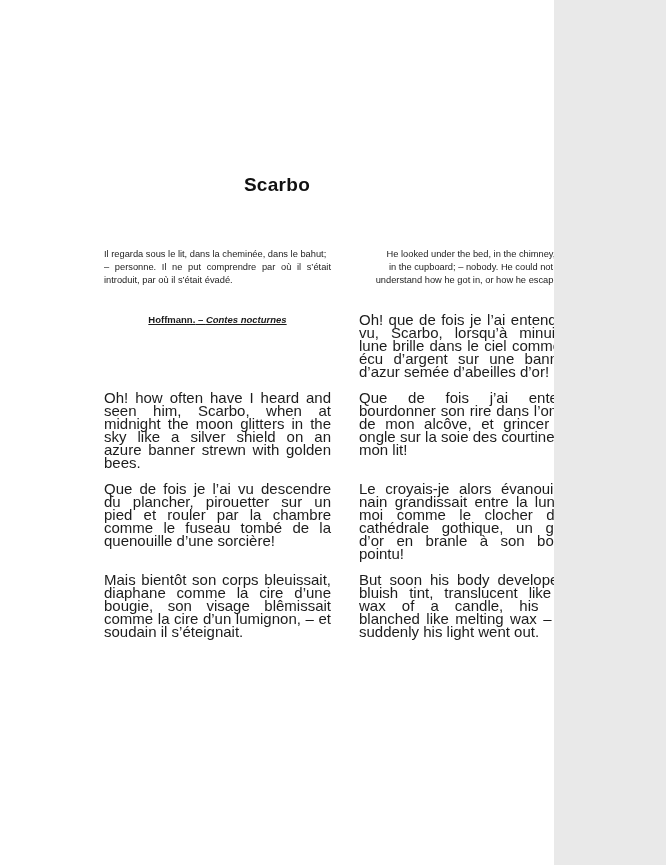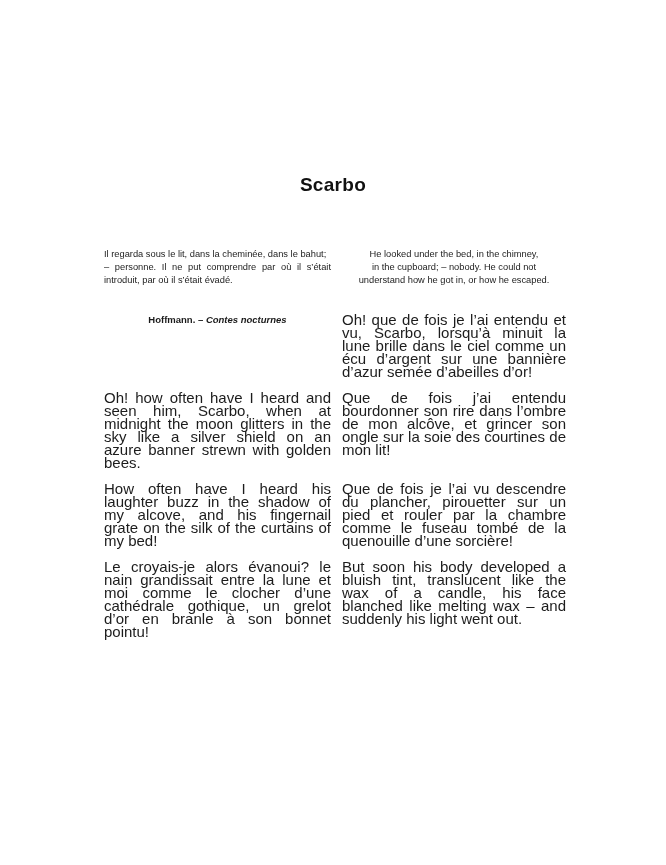--- a/index.html
+++ b/index.html
@@ -2,21 +2,21 @@
 <html><head>
 <meta charset="utf-8">
 <style>
   html, body {
     margin: 0;
     padding: 0;
     background: #e9e9e9;
   }
   .page {
     position: relative;
-    width: 666px;
+    width: 554px;
     height: 865px;
     background: #ffffff;
     font-family: "Liberation Sans", "DejaVu Sans", sans-serif;
     color: #1c1c1c;
     overflow: hidden;
   }
   .title {
     position: absolute;
     top: 174px;
     left: 0;
@@ -28,21 +28,21 @@
     letter-spacing: 0.3px;
     color: #111111;
   }
   .content {
     position: absolute;
     left: 104px;
     top: 248px;
     width: 462px;
     display: grid;
     grid-template-columns: 227px 224px;
-    column-gap: 11px;
+    column-gap: 28px;
   }
   .cell {
     font-size: 15px;
     line-height: 13px;
     text-align: justify;
     hyphens: manual;
     -webkit-hyphens: manual;
   }
   .epigraph {
     font-size: 9.3px;
@@ -51,20 +51,21 @@
   }
   .epigraph.en {
     text-align: center;
   }
   .attribution {
     text-align: center;
     font-size: 9.5px;
     font-weight: 700;
     white-space: nowrap;
     color: #1a1a1a;
+    text-decoration: underline;
   }
   .attribution .work {
     font-style: italic;
   }
   .gap-sm { margin-bottom: 13px; }
   .gap-md { margin-bottom: 17px; }
   .para   { margin-bottom: 13px; }
 </style>
 </head>
 <body>
@@ -80,22 +81,22 @@
     <div class="cell epigraph en gap-sm">He looked under the bed, in the chimney,
 in the cupboard; – nobody. He could not
 understand how he got in, or how he escaped.</div>
 
     <div class="cell attribution gap-md"><span class="author">Hoffmann.</span><span class="sep"> – </span><span class="work">Contes nocturnes</span></div>
 
     <div class="cell para">Oh! que de fois je l’ai entendu et vu, Scar­bo, lorsqu’à minuit la lune brille dans le ciel comme un écu d’argent sur une bannière d’azur semée d’abeilles d’or!</div>
     <div class="cell para">Oh! how often have I heard and seen him, Scarbo, when at midnight the moon glitters in the sky like a silver shield on an azure banner strewn with golden bees.</div>
 
     <div class="cell para">Que de fois j’ai entendu bourdonner son rire dans l’ombre de mon alcôve, et grincer son ongle sur la soie des courtines de mon lit!</div>
-    <div class="cell para">How often have I heard his laughter buzz in the shadow of my alcove, and his fingernail grate on the silk of the curtains of my bed!</div>
 
     <div class="cell para">Que de fois je l’ai vu descendre du plan­cher, pirouetter sur un pied et rouler par la chambre comme le fuseau tombé de la quenouille d’une sorcière!</div>
 
     <div class="cell para">Le croyais-je alors évanoui? le nain grandis­sait entre la lune et moi comme le clocher d’une cathédrale gothique, un grelot d’or en branle à son bonnet pointu!</div>
 
+    <div class="cell para">Mais bientôt son corps bleuissait, diaphane comme la cire d’une bougie, son visage blê­missait comme la cire d’un lumignon, – et soudain il s’éteignait.</div>
     <div class="cell para">But soon his body developed a bluish tint, translucent like the wax of a candle, his face blanched like melting wax – and suddenly his light went out.</div>
 
   </div>
 </div>
 
 </body></html>

